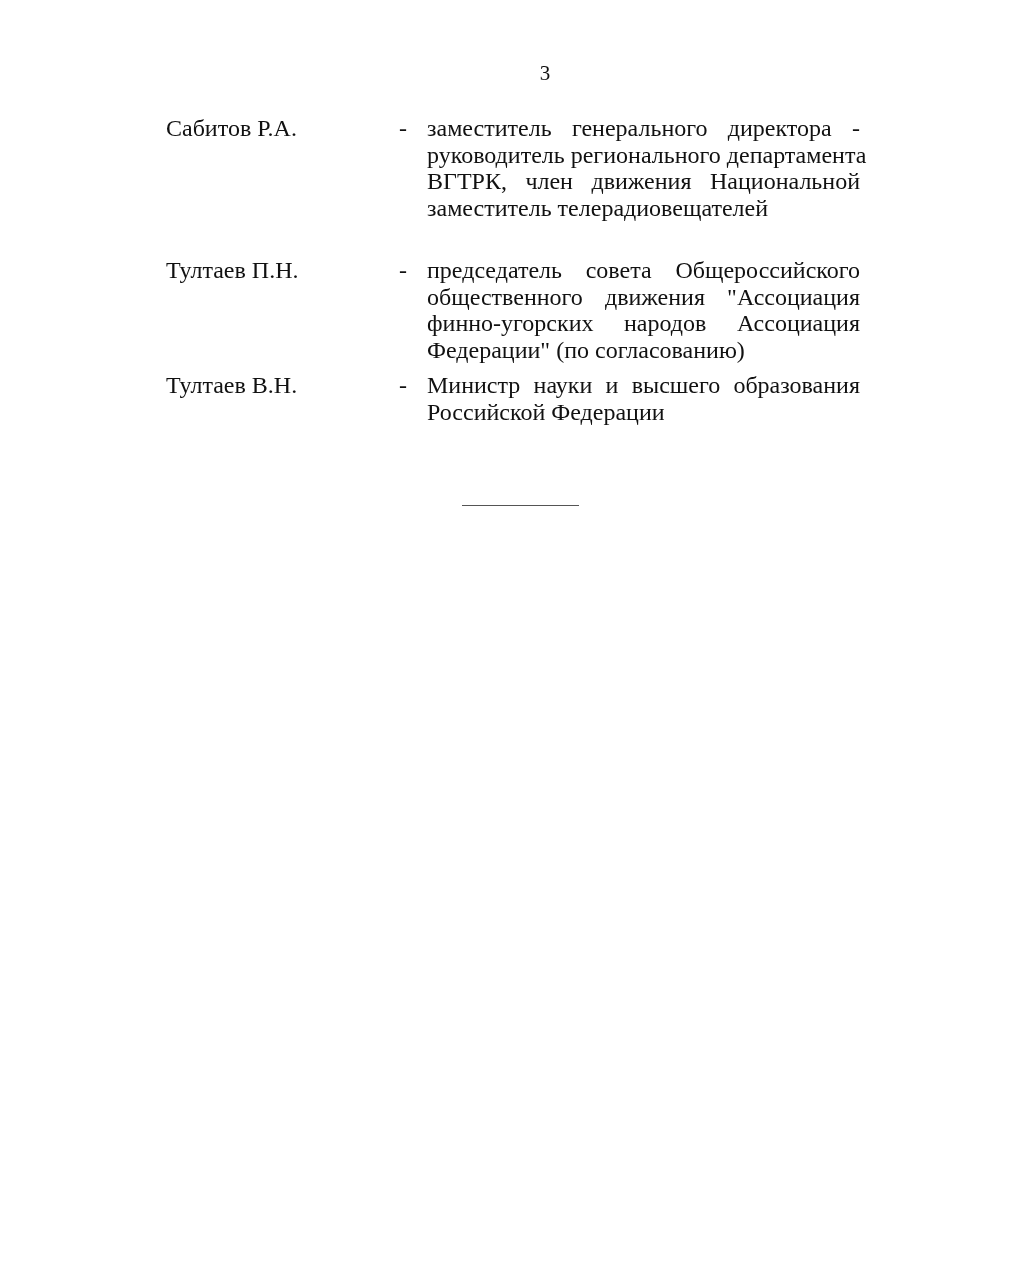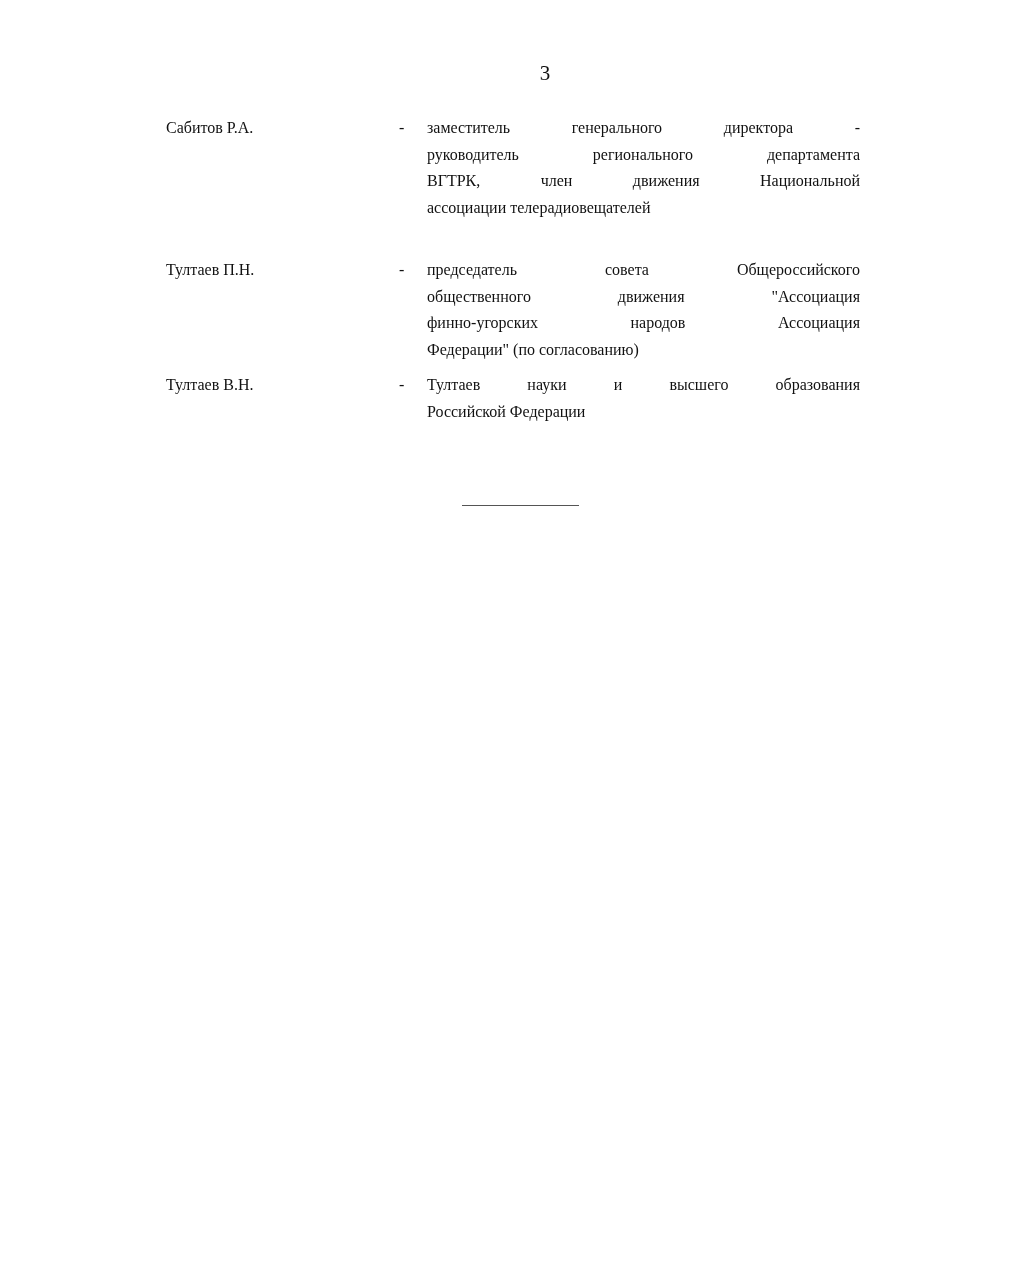--- a/index.html
+++ b/index.html
@@ -21,21 +21,21 @@
       left: 0;
       width: 1090px;
       text-align: center;
       font-size: 21px;
       line-height: 26px;
     }
     .entry {
       position: absolute;
       left: 166px;
       width: 694px;
-      font-size: 16px;
+      font-size: 24px;
       line-height: 26.5px;
     }
     .entry .name {
       position: absolute;
       left: 0;
       top: 0;
       white-space: nowrap;
     }
     .entry .dash {
       position: absolute;
@@ -72,39 +72,39 @@
 
   <div class="page-number">3</div>
 
   <div class="entry" style="top:115px;">
     <div class="name">Сабитов Р.А.</div>
     <div class="dash">-</div>
     <div class="desc">
       <span>заместитель генерального директора -</span>
       <span>руководитель регионального департамента</span>
       <span>ВГТРК, член движения Национальной</span>
-      <span class="last">ассоциации телерадиовещателей</span>
+      <span class="last">заместитель телерадиовещателей</span>
     </div>
   </div>
 
   <div class="entry" style="top:257px;">
     <div class="name">Тултаев П.Н.</div>
     <div class="dash">-</div>
     <div class="desc">
       <span>председатель совета Общероссийского</span>
       <span>общественного движения "Ассоциация</span>
       <span>финно-угорских народов Ассоциация</span>
       <span class="last">Федерации" (по согласованию)</span>
     </div>
   </div>
 
   <div class="entry" style="top:372px;">
     <div class="name">Тултаев В.Н.</div>
     <div class="dash">-</div>
     <div class="desc">
-      <span>Тултаев науки и высшего образования</span>
+      <span>Министр науки и высшего образования</span>
       <span class="last">Российской Федерации</span>
     </div>
   </div>
 
   <div class="separator"></div>
 
 </div>
 
 </body></html>

